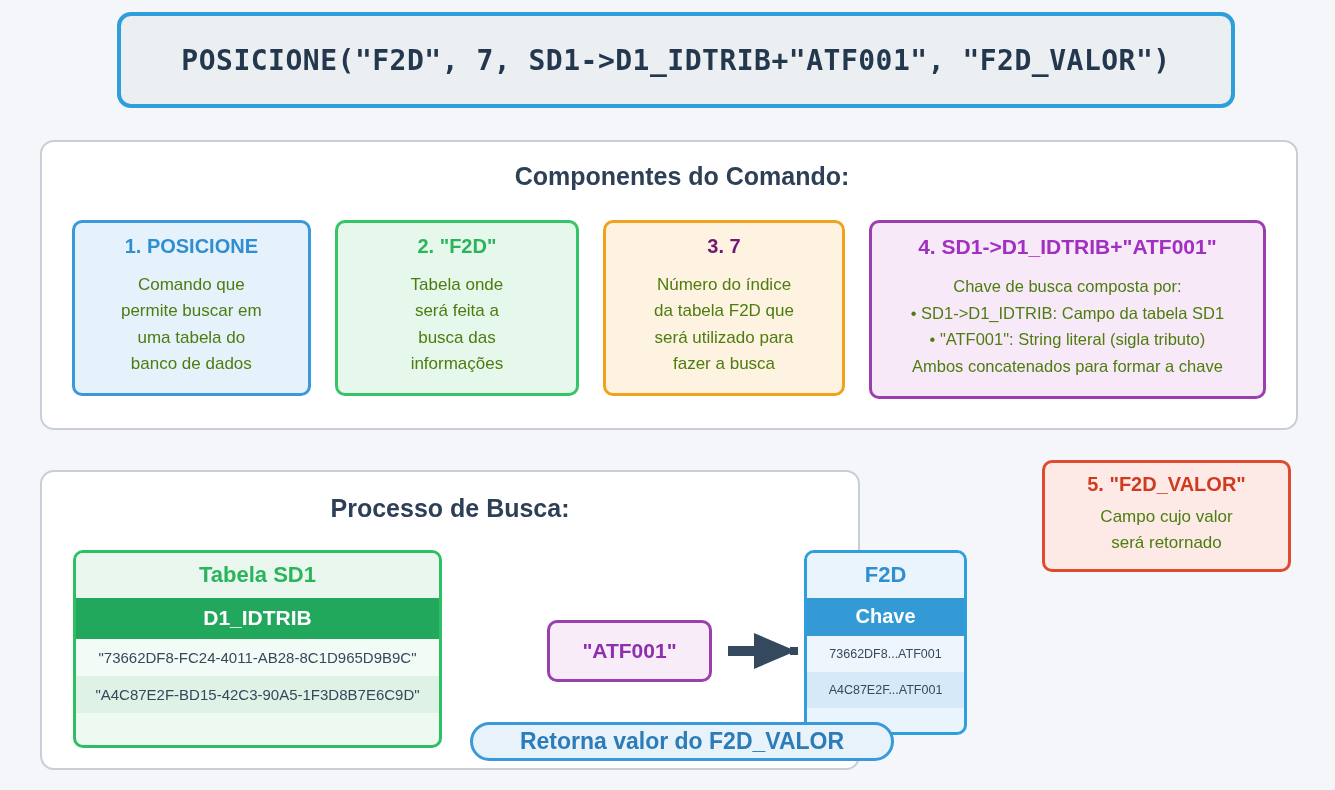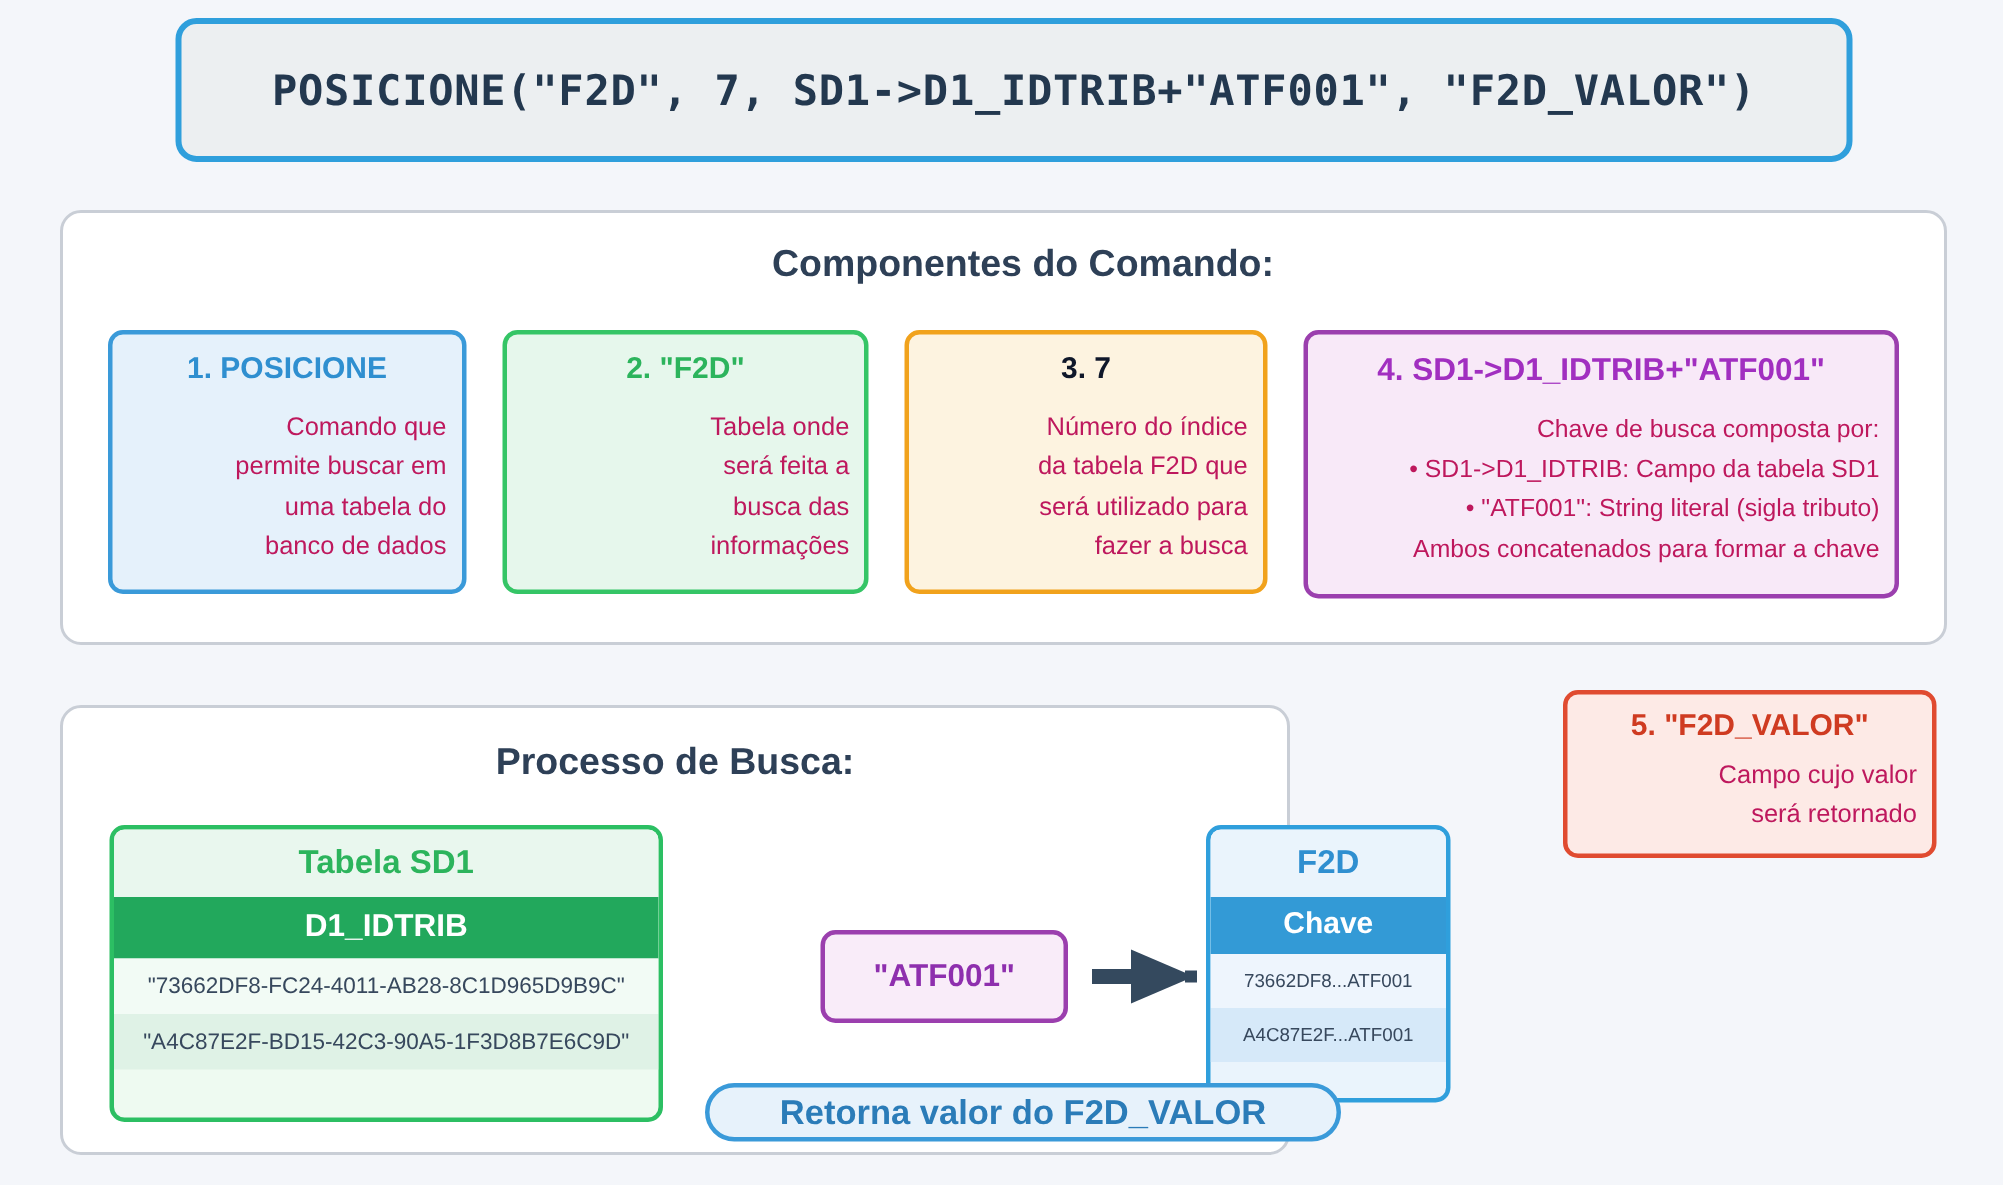--- a/index.html
+++ b/index.html
@@ -83,32 +83,31 @@
   }
   .card-heading {
     font-size: 20px;
     font-weight: bold;
     margin-bottom: 14px;
     white-space: nowrap;
   }
   .card-body {
     font-size: 17px;
     line-height: 1.55;
-    color: #be185d;
-    text-align: right;
+    color: #4d7c0f;
   }
   .card-body .ln { display: block; white-space: nowrap; }
 
   
   .card.blue   { background: #e5f1fb; border-color: #3a9ad9; width: 242px; }
   .card.blue   .card-heading { color: #2f8fd0; }
   .card.green  { background: #e6f7ec; border-color: #35c566; width: 248px; }
   .card.green  .card-heading { color: #2cb45c; }
   .card.orange { background: #fdf3e0; border-color: #f1a21c; width: 245px; }
-  .card.orange .card-heading { color: #0f172a; }
+  .card.orange .card-heading { color: #701a75; }
   .card.purple { background: #f8e9f8; border-color: #9b3fae; width: 403px; }
   .card.purple .card-heading { color: #a12fc0; font-size: 21px; }
   .card.purple .card-body { font-size: 16.5px; line-height: 1.62; }
 
   
   #card5 {
     position: absolute;
     left: 1042px;
     top: 460px;
     width: 249px;

